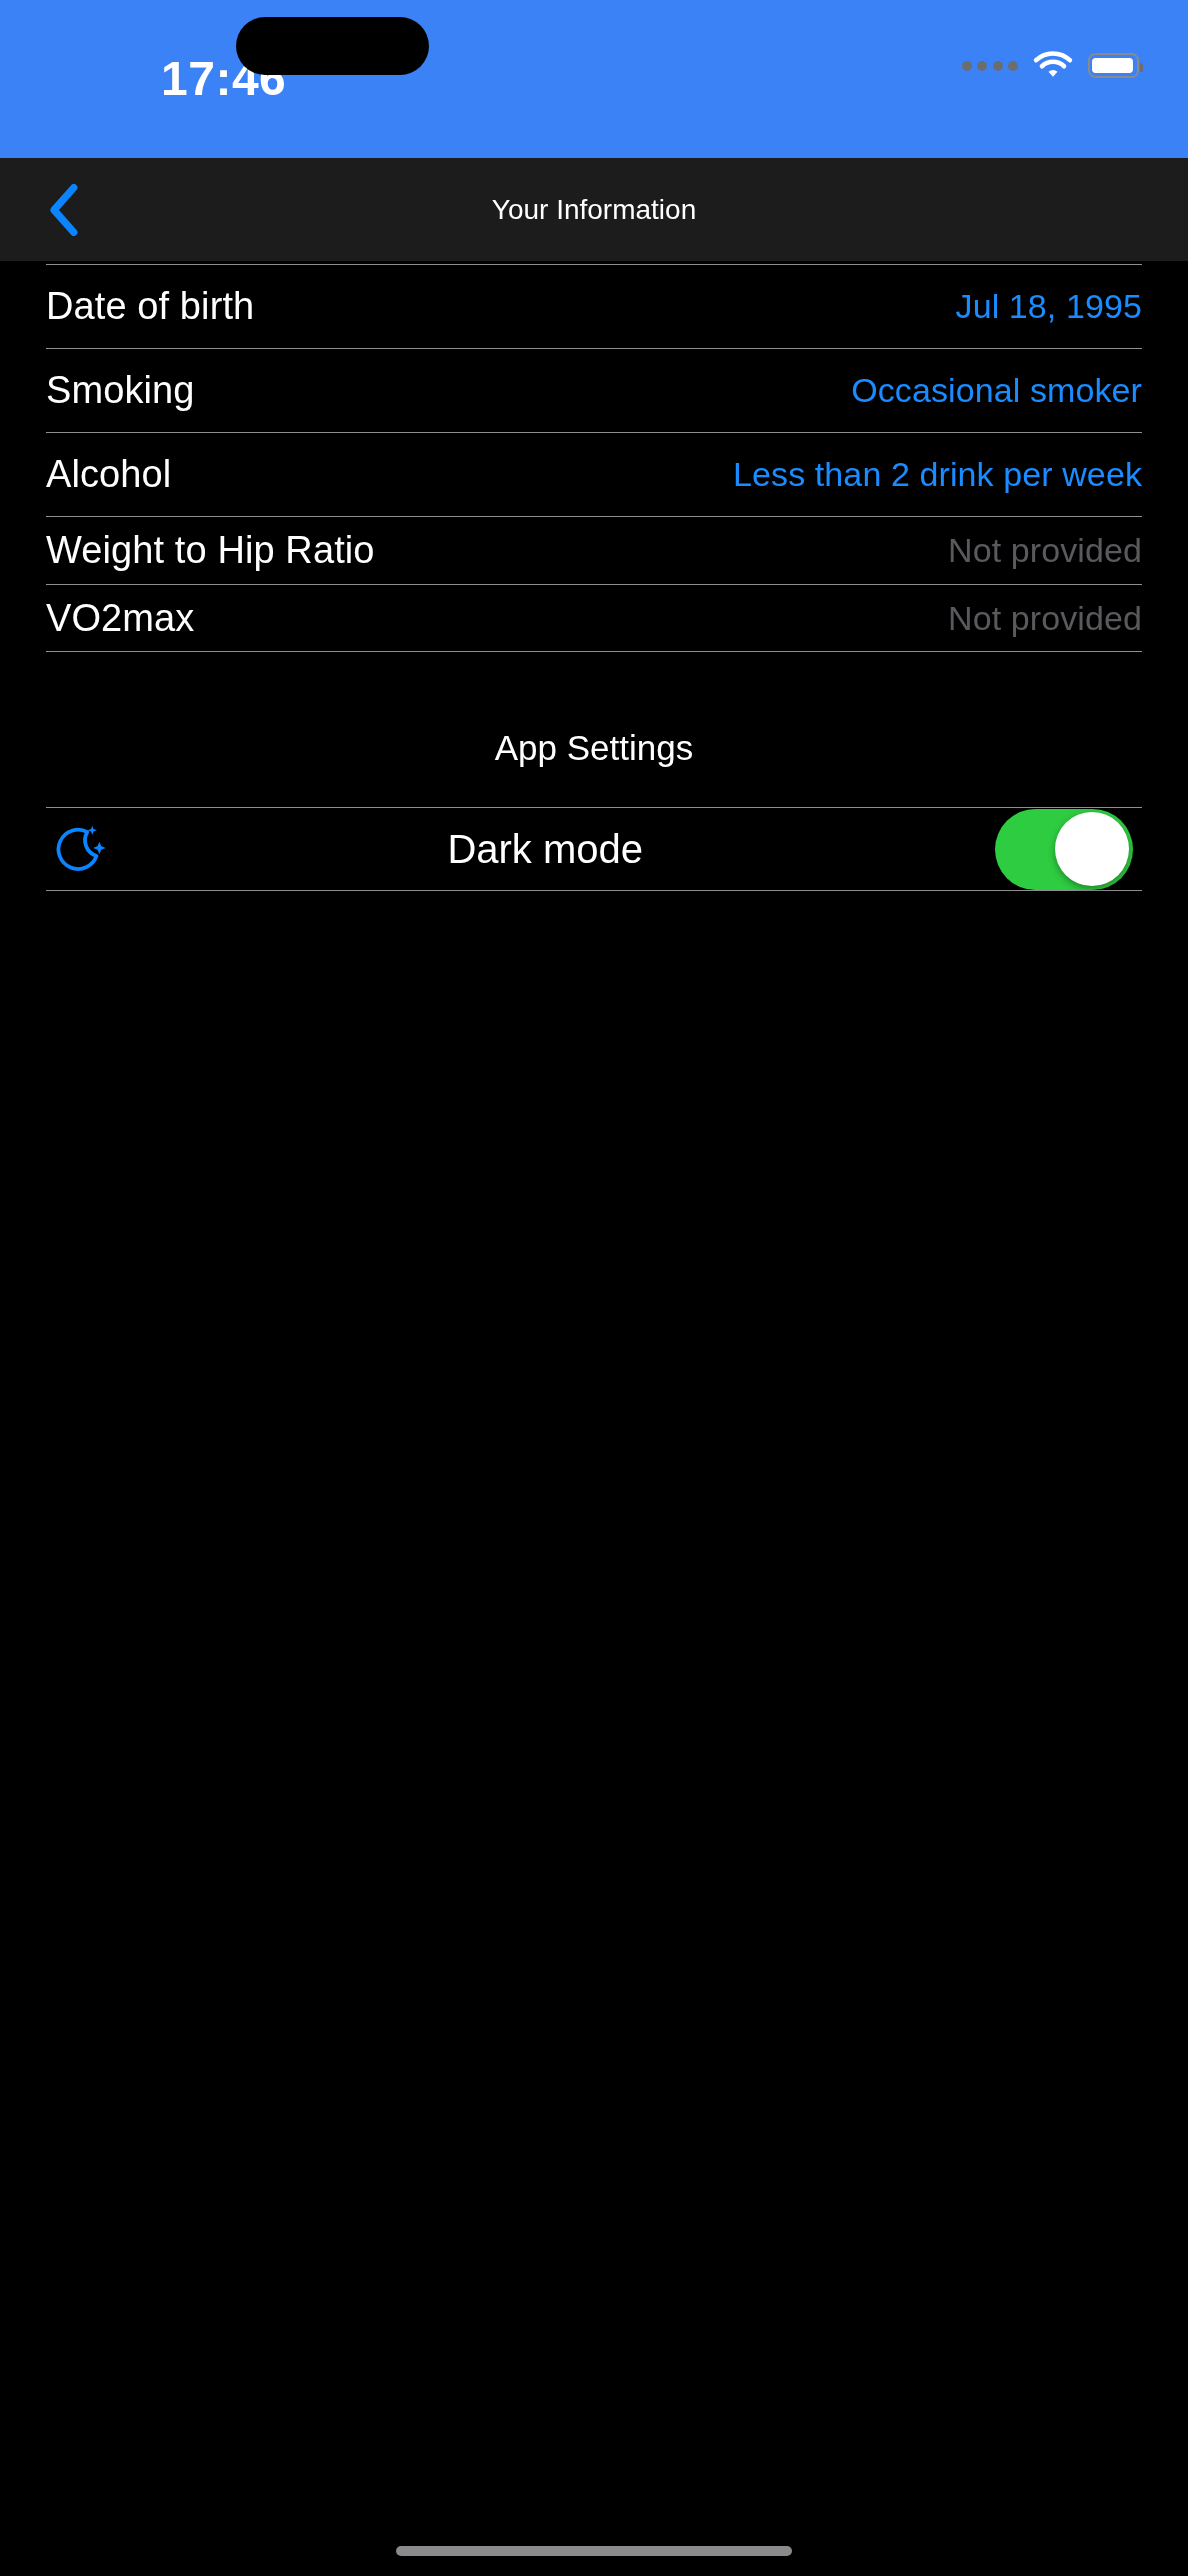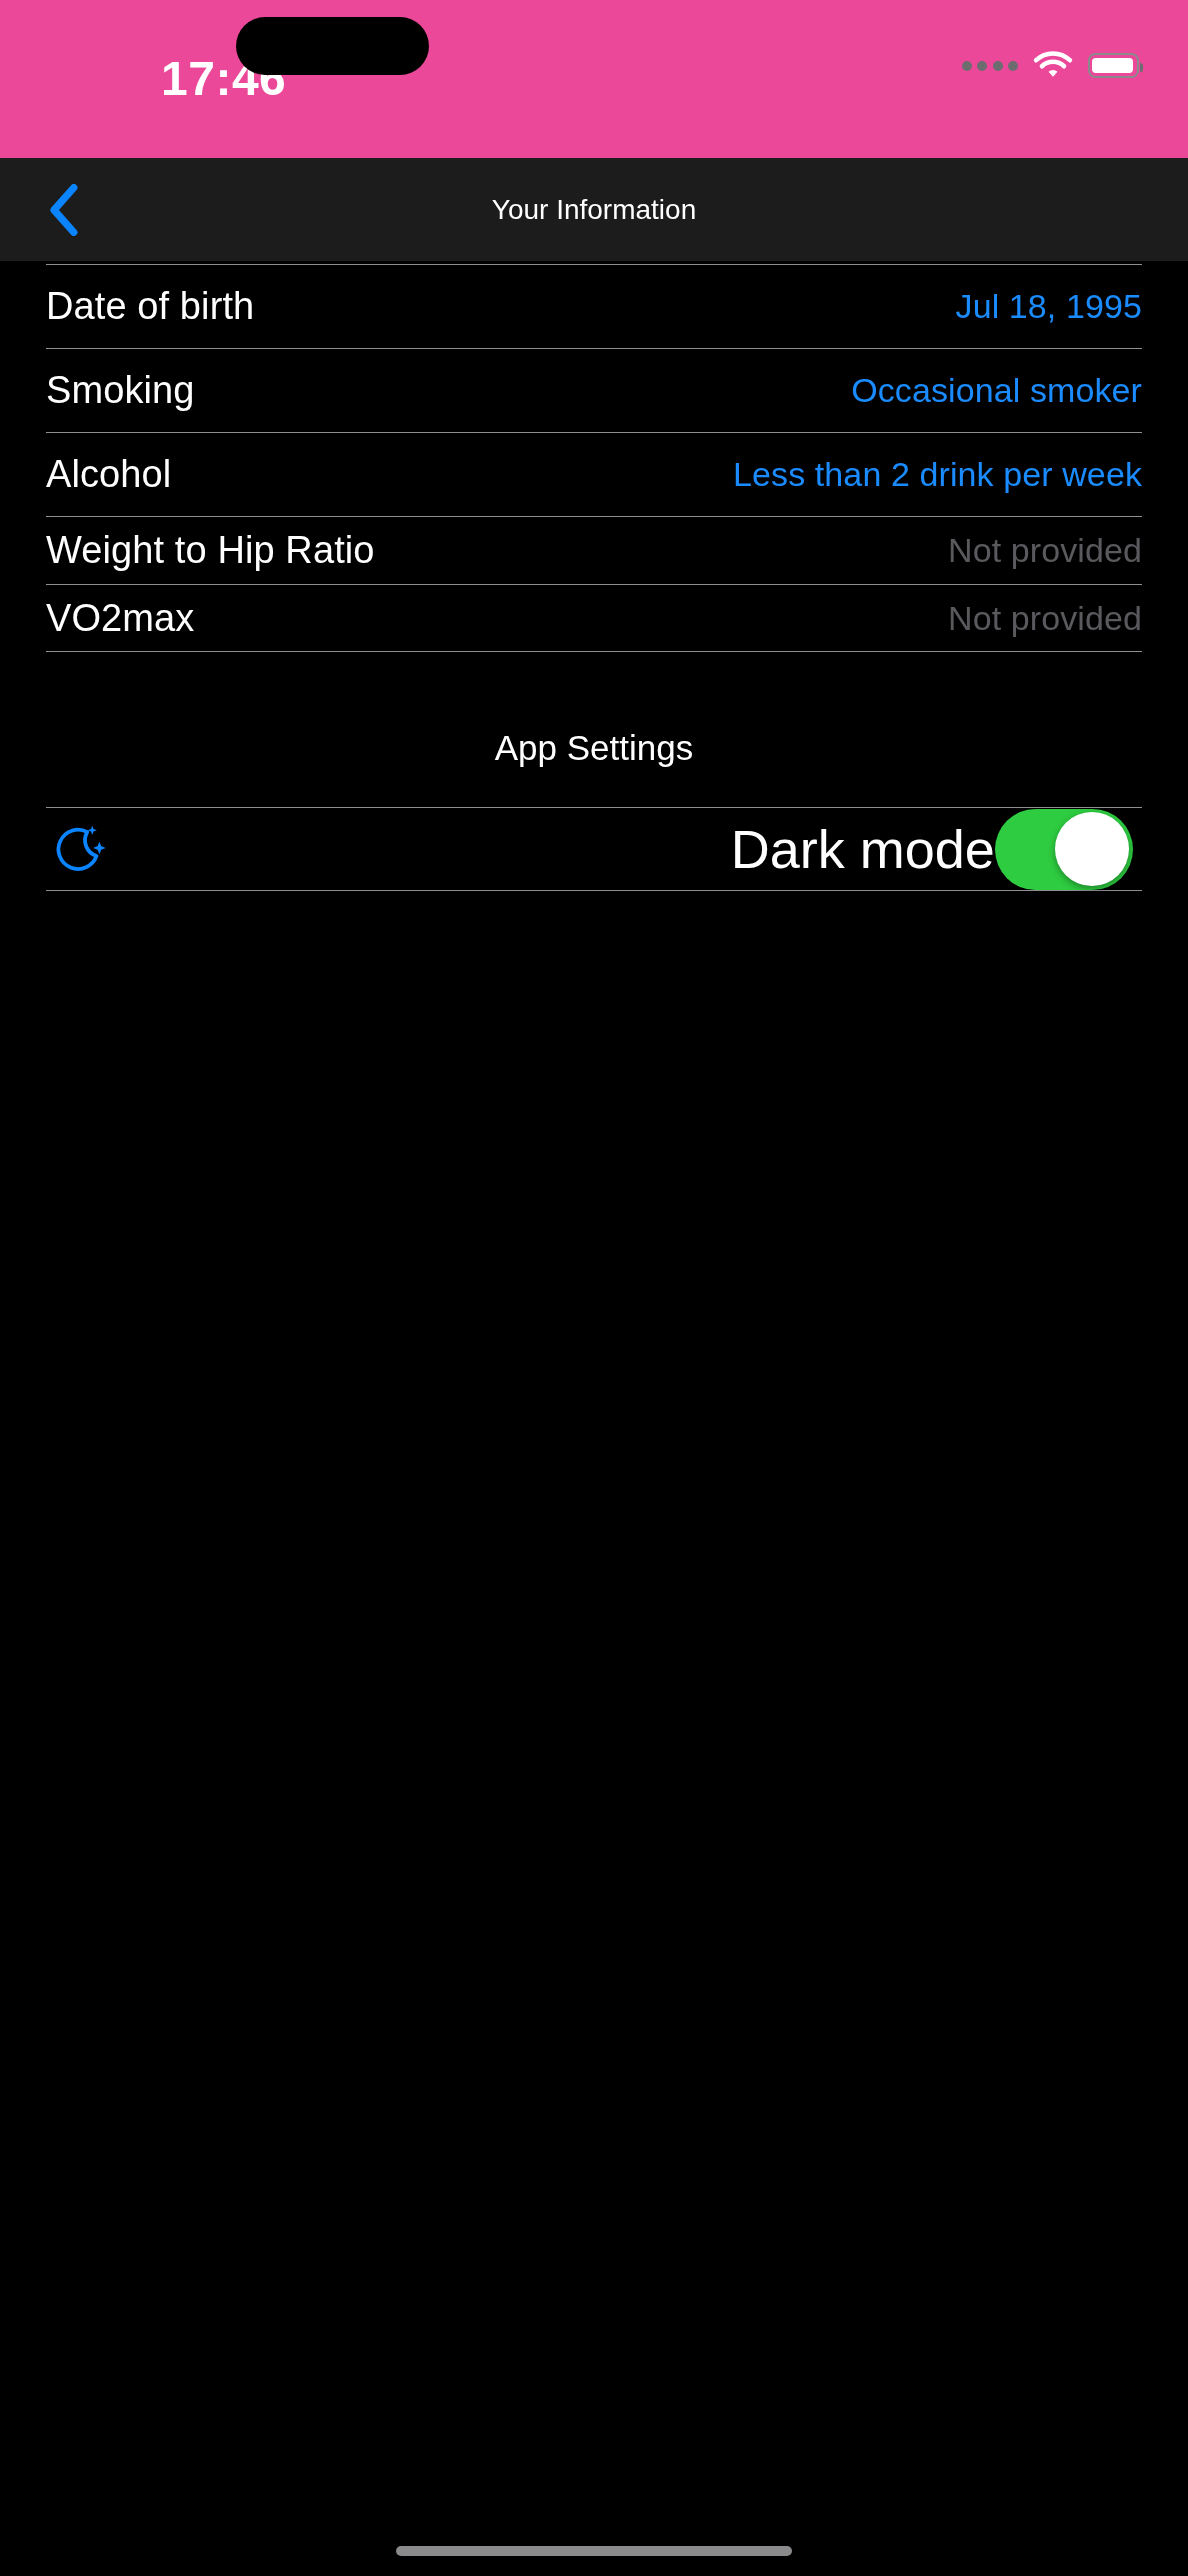--- a/index.html
+++ b/index.html
@@ -7,21 +7,21 @@
     width:1188px; height:2576px;
     background:#000;
     font-family:"Liberation Sans", sans-serif;
     overflow:hidden;
   }
   #screen { position:relative; width:1188px; height:2576px; background:#000; }
 
   
   .statusbar {
     position:absolute; top:0; left:0; width:1188px; height:158px;
-    background:#ec4899;
+    background:#3b82f6;
   }
   .sb-time {
     position:absolute; left:161px; top:51px;
     font-size:48px; font-weight:700; color:#fff;
     letter-spacing:0.5px;
   }
   .dynamic-island {
     position:absolute; left:236px; top:16.6px;
     width:193px; height:58px; border-radius:29.5px;
     background:#000;
@@ -111,22 +111,22 @@
     border-bottom:1.5px solid #8e8e93;
     cursor:pointer;
   }
   .moon-wrap {
     width:68px; height:68px;
     display:flex; align-items:center; justify-content:center;
     flex:0 0 auto;
   }
   .moon-icon { width:57px; height:57px; display:block; }
   .toggle-label {
-    flex:1 1 auto; text-align:right;
-    font-size:54px; color:#fff;
+    flex:1 1 auto; text-align:center;
+    font-size:40px; color:#fff;
     margin-left:-18.4px;
   }
   .switch {
     flex:0 0 auto;
     position:relative;
     width:138px; height:81px; border-radius:41px;
     background:#2ecc40; cursor:pointer;
     margin-right:9.2px;
   }
   .switch .knob {

